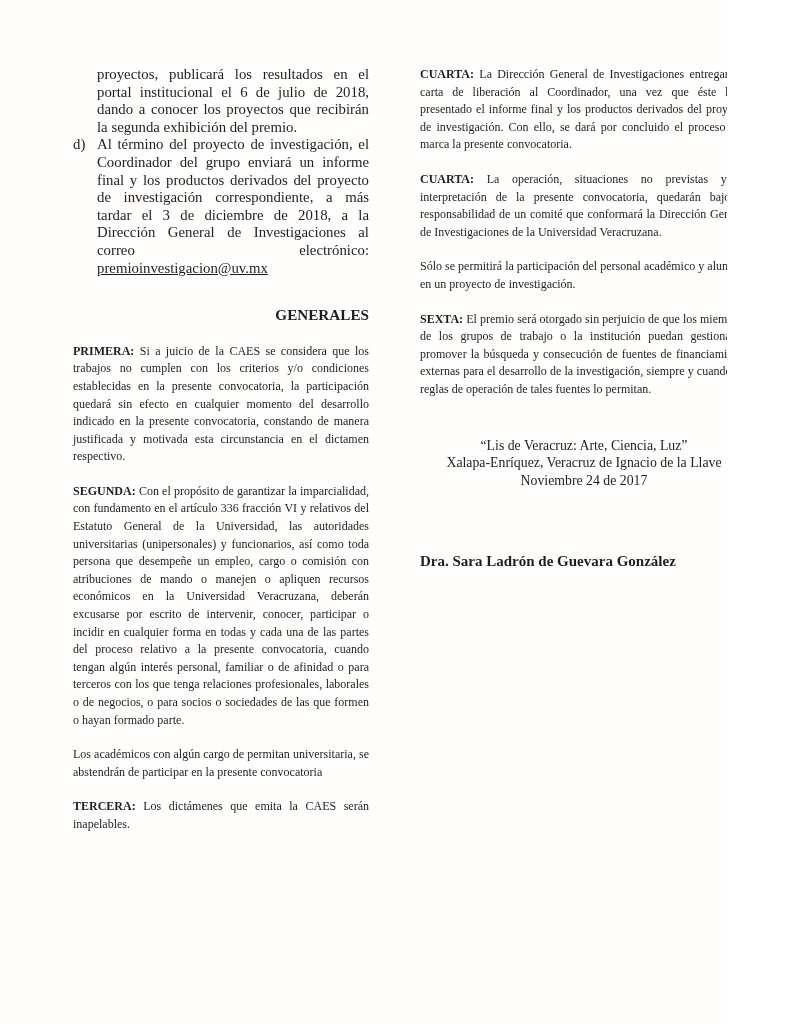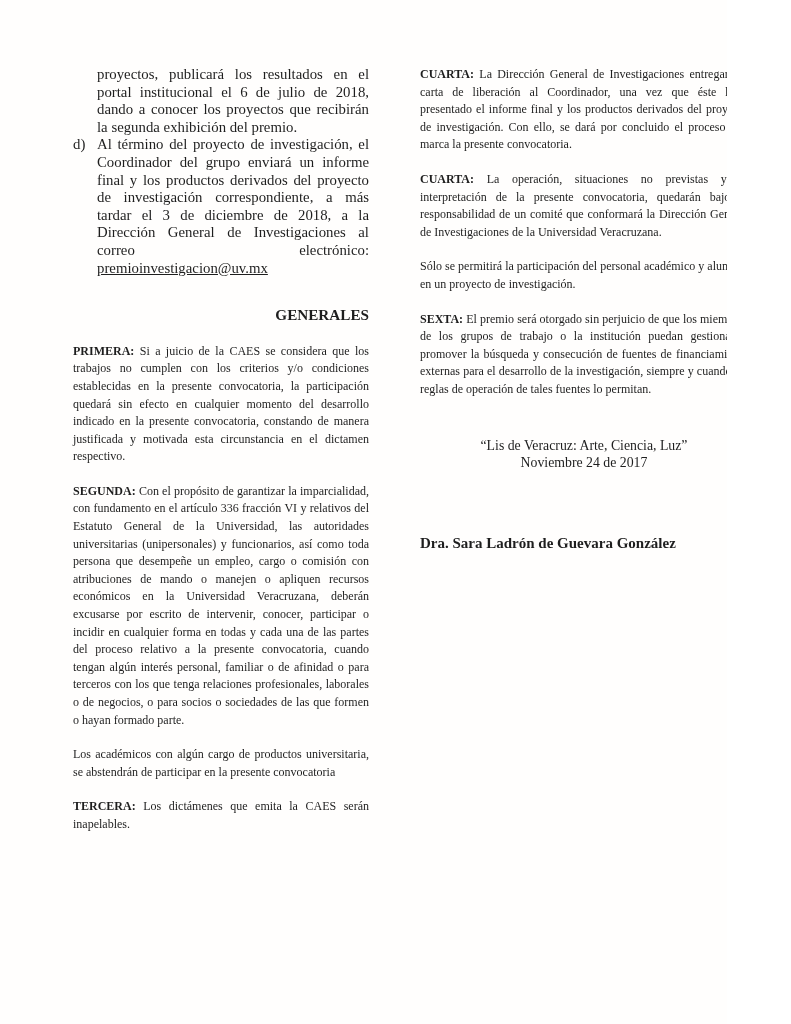--- a/index.html
+++ b/index.html
@@ -102,21 +102,21 @@
       <p class="para">
         <span class="label">PRIMERA:</span>
         <span>Si a juicio de la CAES se considera que los trabajos no cumplen con los criterios y/o condiciones establecidas en la presente convocatoria, la participación quedará sin efecto en cualquier momento del desarrollo indicado en la presente convocatoria, constando de manera justificada y motivada esta circunstancia en el dictamen respectivo.</span>
       </p>
 
       <p class="para">
         <span class="label">SEGUNDA:</span>
         <span>Con el propósito de garantizar la imparcialidad, con fundamento en el artículo 336 fracción VI y relativos del Estatuto General de la Universidad, las autoridades universitarias (unipersonales) y funcionarios, así como toda persona que desempeñe un empleo, cargo o comisión con atribuciones de mando o manejen o apliquen recursos económicos en la Universidad Veracruzana, deberán excusarse por escrito de intervenir, conocer, participar o incidir en cualquier forma en todas y cada una de las partes del proceso relativo a la presente convocatoria, cuando tengan algún interés personal, familiar o de afinidad o para terceros con los que tenga relaciones profesionales, laborales o de negocios, o para socios o sociedades de las que formen o hayan formado parte.</span>
       </p>
 
-      <p class="para">Los académicos con algún cargo de productos universitaria, se abstendrán de participar en la presente convocatoria</p>
+      <p class="para">Los académicos con algún cargo de permitan universitaria, se abstendrán de participar en la presente convocatoria</p>
 
       <p class="para">
         <span class="label">TERCERA:</span>
         <span>Los dictámenes que emita la CAES serán inapelables.</span>
       </p>
 
     </div>
 
     <div class="col-right">
 
@@ -132,20 +132,21 @@
 
       <p class="para">Sólo se permitirá la participación del personal académico y alumnos en un proyecto de investigación.</p>
 
       <p class="para">
         <span class="label">SEXTA:</span>
         <span>El premio será otorgado sin perjuicio de que los miembros de los grupos de trabajo o la institución puedan gestionar y promover la búsqueda y consecución de fuentes de financiamiento externas para el desarrollo de la investigación, siempre y cuando las reglas de operación de tales fuentes lo permitan.</span>
       </p>
 
       <div class="motto-block">
         <div>“Lis de Veracruz: Arte, Ciencia, Luz”</div>
+        <div>Xalapa-Enríquez, Veracruz de Ignacio de la Llave</div>
         <div>Noviembre 24 de 2017</div>
       </div>
 
       <div class="signature-block">
         <div class="signature-name">Dra. Sara Ladrón de Guevara González</div>
       </div>
 
     </div>
   </div>
 </div>

